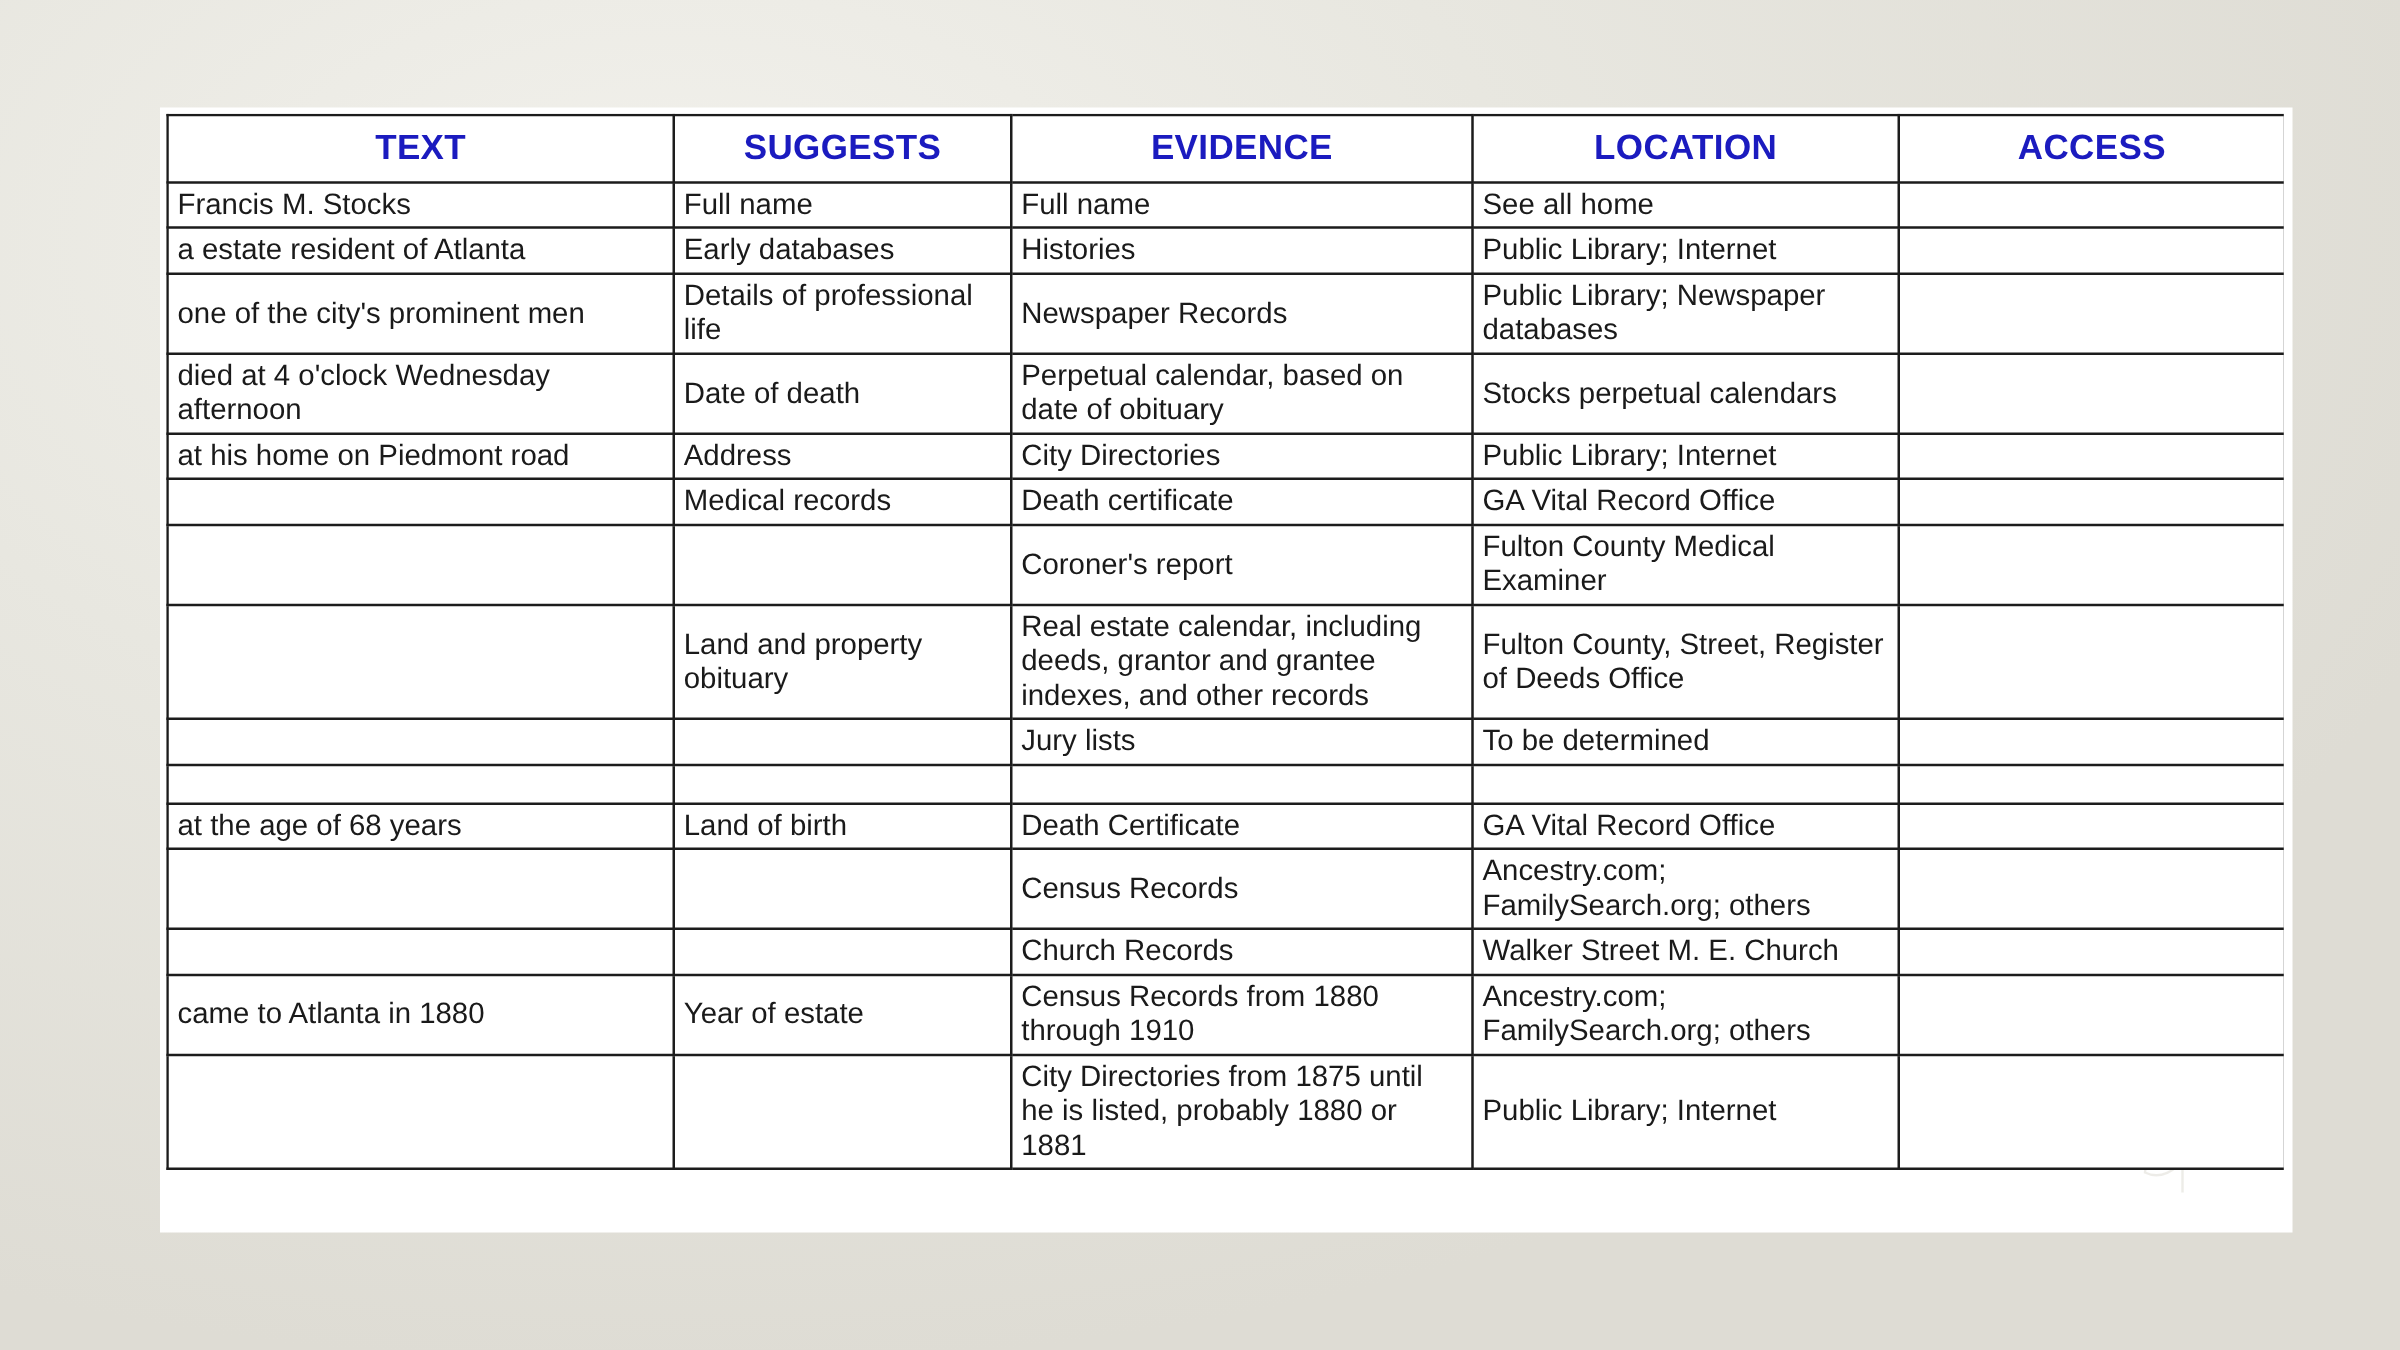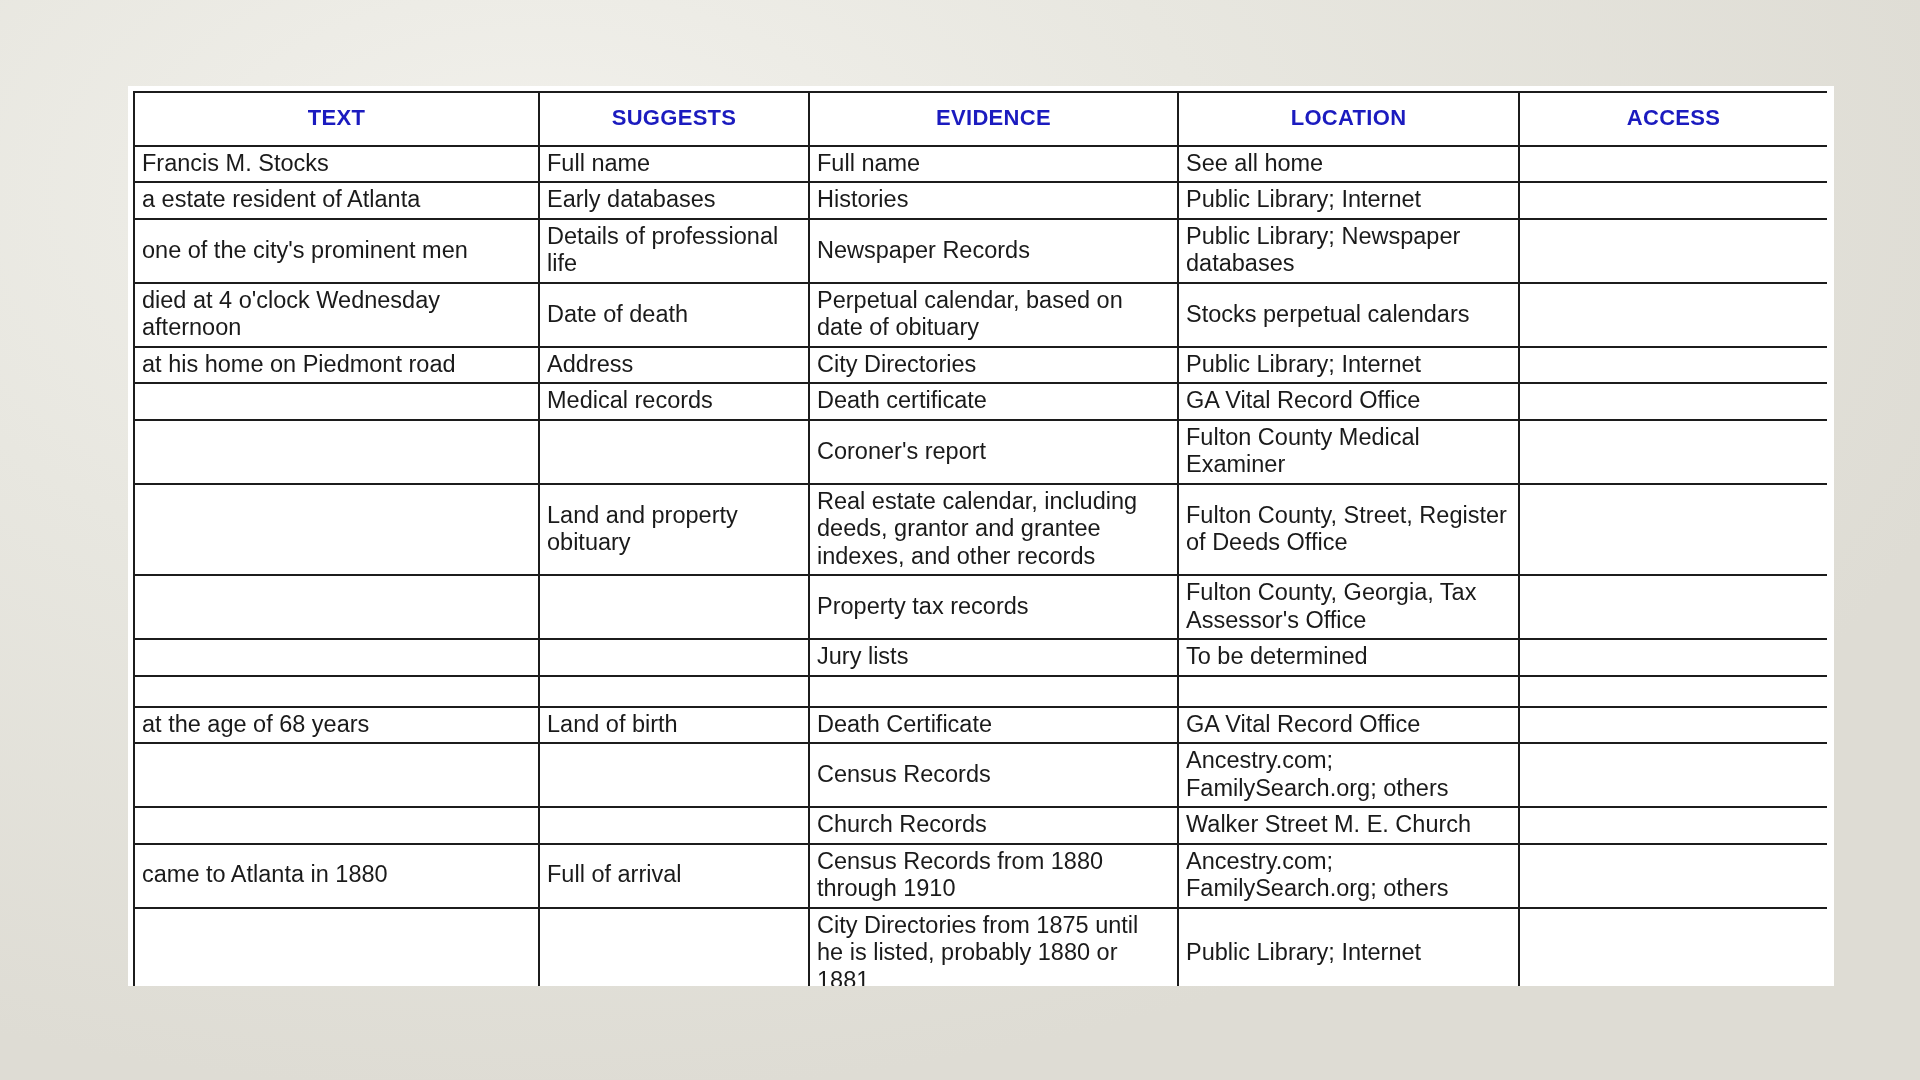--- a/index.html
+++ b/index.html
@@ -81,21 +81,21 @@
     line-height: 1.17;
     word-wrap: break-word;
     background: #ffffff;
   }
 
   
   table.research thead th {
     text-align: center;
     color: #1b1bbf;
     font-weight: bold;
-    font-size: 22px;
+    font-size: 28px;
     letter-spacing: 0.3px;
     height: 46px;
     padding-top: 2px;
     padding-bottom: 4px;
   }
 
   
   td.faint-b { border-bottom-color: #d9d9d9; }
   td.faint-t { border-top-color: #d9d9d9; }
   td.faint-tb { border-top-color: #d9d9d9; border-bottom-color: #d9d9d9; }
@@ -200,27 +200,20 @@
         </tr>
 
         <tr>
           <td class="empty faint-b"></td>
           <td>Land and property obituary</td>
           <td>Real estate calendar, including deeds, grantor and grantee indexes, and other records</td>
           <td>Fulton County, Street, Register of Deeds Office</td>
           <td class="empty"></td>
         </tr>
 
-        <tr>
-          <td class="empty faint-tb"></td>
-          <td class="empty faint-tb"></td>
-          <td>Property tax records</td>
-          <td>Fulton County, Georgia, Tax Assessor's Office</td>
-          <td class="empty"></td>
-        </tr>
 
         <tr>
           <td class="empty faint-tb"></td>
           <td class="empty faint-tb"></td>
           <td>Jury lists</td>
           <td>To be determined</td>
           <td class="empty"></td>
         </tr>
 
         <tr class="spacer">
@@ -250,21 +243,21 @@
         <tr>
           <td class="empty faint-t"></td>
           <td class="empty faint-t"></td>
           <td>Church Records</td>
           <td>Walker Street M. E. Church</td>
           <td class="empty"></td>
         </tr>
 
         <tr>
           <td class="faint-b">came to Atlanta in 1880</td>
-          <td class="faint-b">Full of arrival</td>
+          <td class="faint-b">Year of estate</td>
           <td>Census Records from 1880 through 1910</td>
           <td>Ancestry.com; FamilySearch.org; others</td>
           <td class="empty"></td>
         </tr>
 
         <tr>
           <td class="empty faint-t"></td>
           <td class="empty faint-t"></td>
           <td>City Directories from 1875 until he is listed, probably 1880 or 1881</td>
           <td>Public Library; Internet</td>

